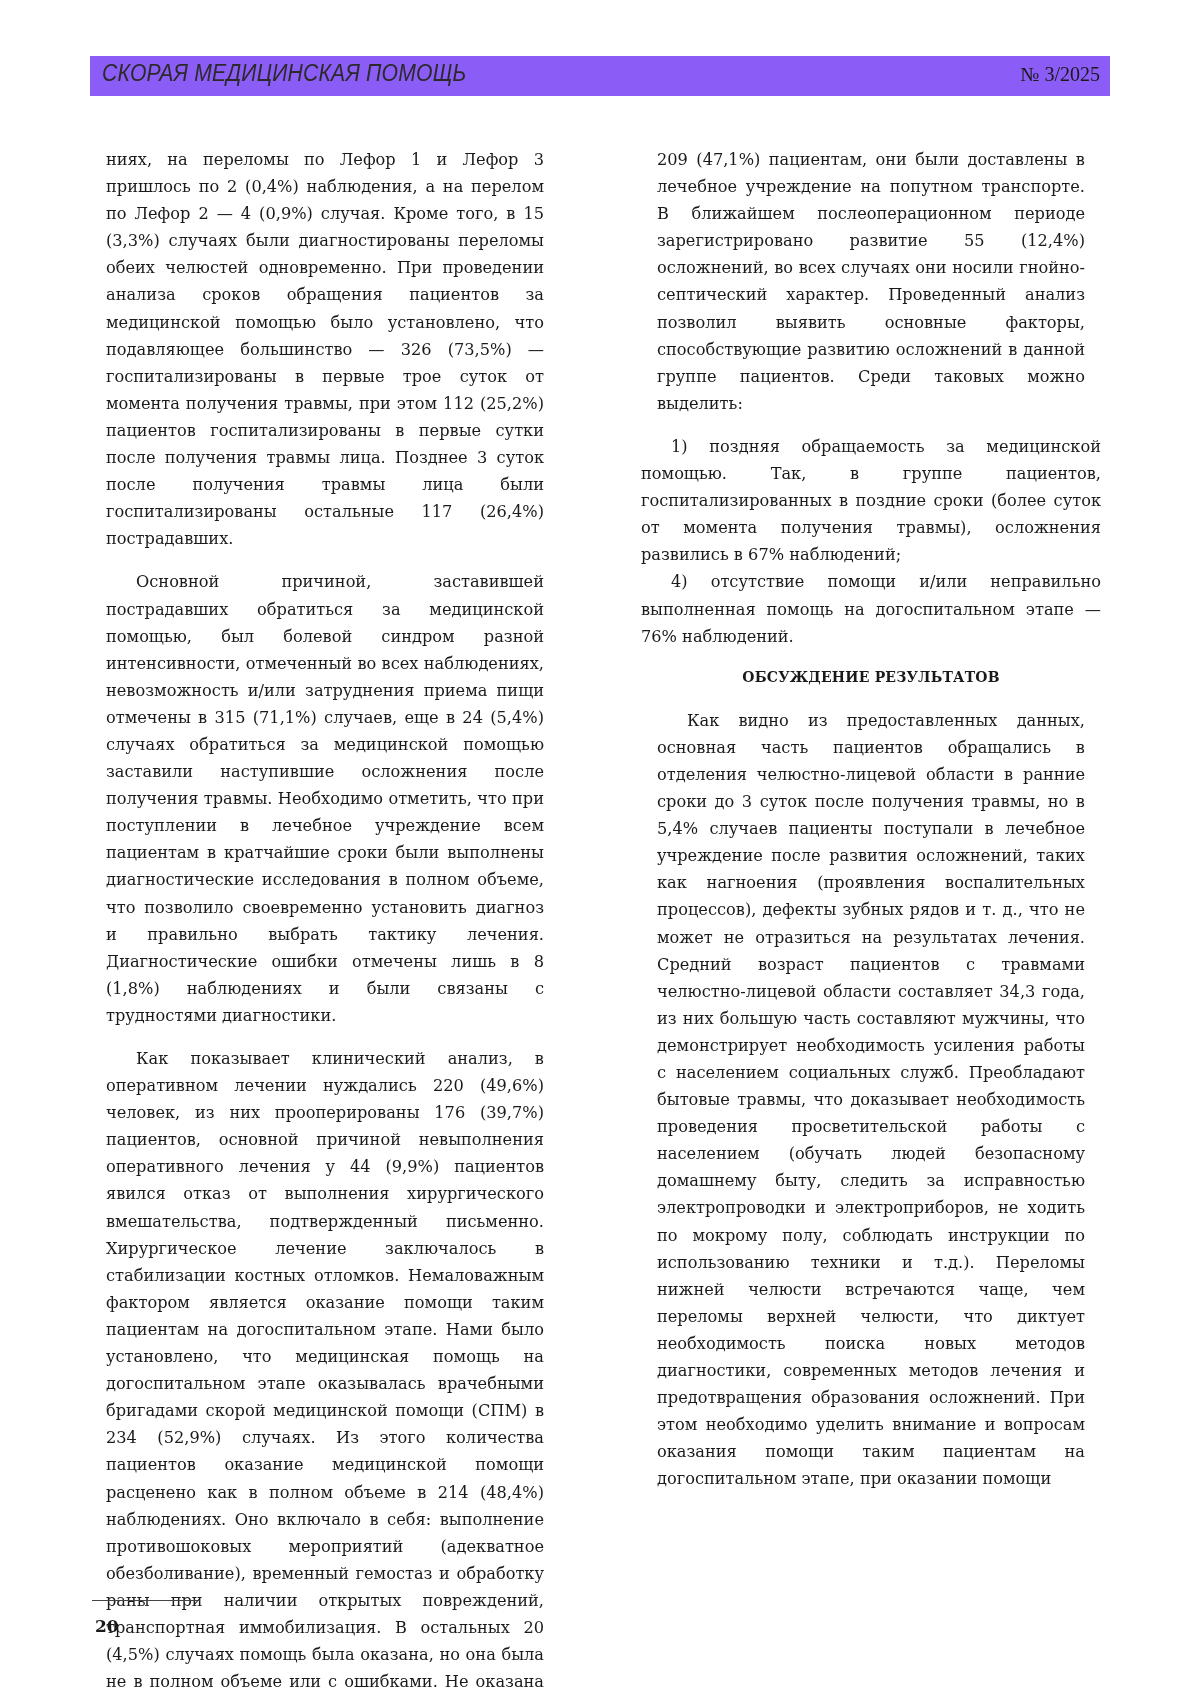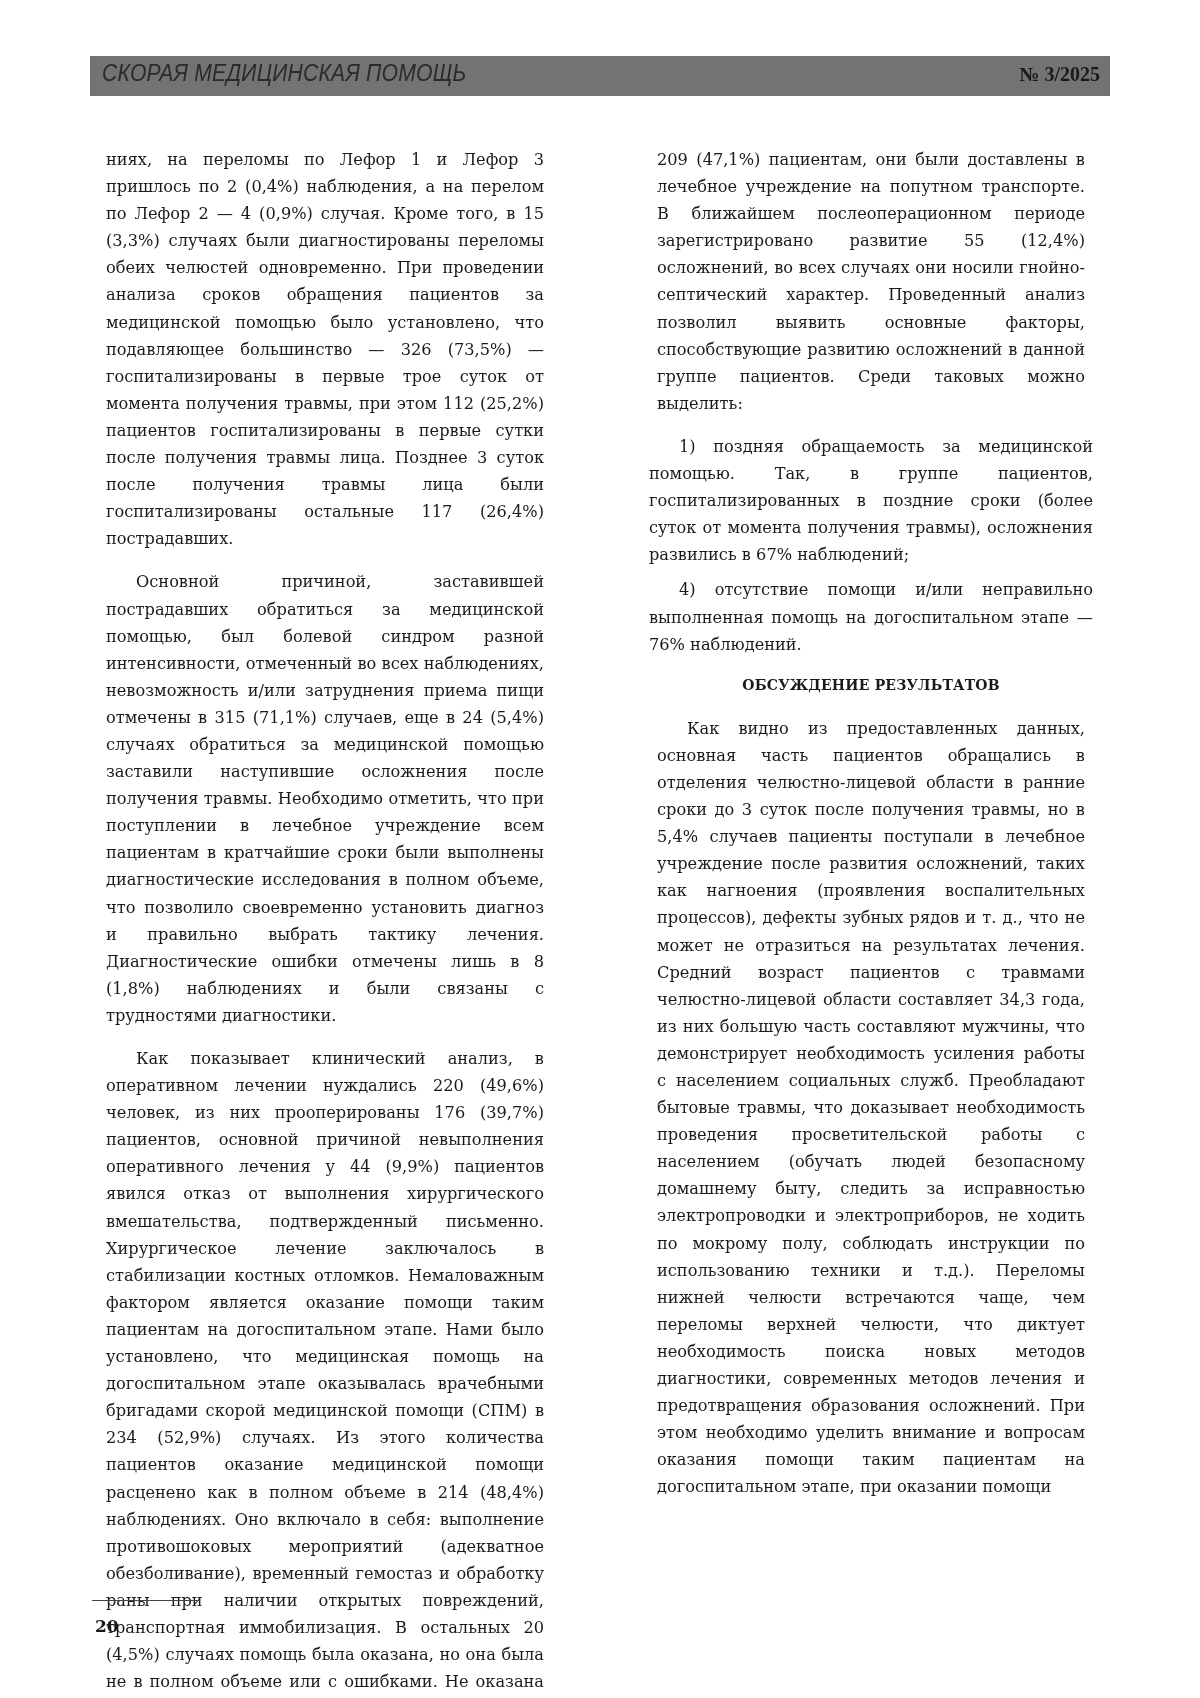--- a/index.html
+++ b/index.html
@@ -1,25 +1,25 @@
 <!DOCTYPE html>
 <html><head>
 <meta charset="utf-8">
 <style>
   html, body { margin: 0; padding: 0; background: #ffffff; }
   body { width: 1200px; height: 1698px; position: relative; overflow: hidden; font-family: "DejaVu Serif", serif; color: #1a1a1a; }
-  .header-bar { position: absolute; left: 90px; top: 56px; width: 1020px; height: 40px; background: #737373; }
+  .header-bar { position: absolute; left: 90px; top: 56px; width: 1020px; height: 40px; background: #8b5cf6; }
   .journal-title { position: absolute; left: 12px; top: 4px; font-family: "Liberation Sans", sans-serif; font-style: italic; font-size: 23px; color: #2a2a2a; letter-spacing: 0.2px; transform: scaleX(0.92); transform-origin: left center; }
-  .issue-number { position: absolute; right: 10px; top: 7px; font-family: "Liberation Serif", serif; font-weight: bold; font-size: 20px; color: #1a1a1a; }
+  .issue-number { position: absolute; right: 10px; top: 7px; font-family: "Liberation Serif", serif; font-weight: normal; font-size: 20px; color: #1a1a1a; }
   .column { position: absolute; top: 130px; width: 470px; font-size: 16.2px; line-height: 27.1px; text-align: justify; }
   .col-left { left: 90px; }
   .col-right { left: 641px; width: 460px; }
   .para { margin: 16px; text-indent: 0; hyphens: auto; }
   .para.indent { text-indent: 30px; }
-  .list-item { margin: 8px; text-indent: 30px; }
+  .list-item { margin: 0; text-indent: 30px; }
   .section-heading { margin: 14px 0 12px 0; text-align: center; font-family: "DejaVu Serif", serif; font-weight: bold; font-size: 14px; letter-spacing: 0.2px; }
   .footer-rule { position: absolute; left: 92px; top: 1600px; width: 108px; height: 0; border-top: 1.5px solid #444; }
   .page-number { position: absolute; left: 95px; top: 1616px; font-family: "DejaVu Serif", serif; font-size: 17px; font-weight: bold; }
 </style>
 </head>
 <body>
 
 <div class="header-bar">
   <span class="journal-title">СКОРАЯ МЕДИЦИНСКАЯ ПОМОЩЬ</span>
   <span class="issue-number">№ 3/2025</span>

